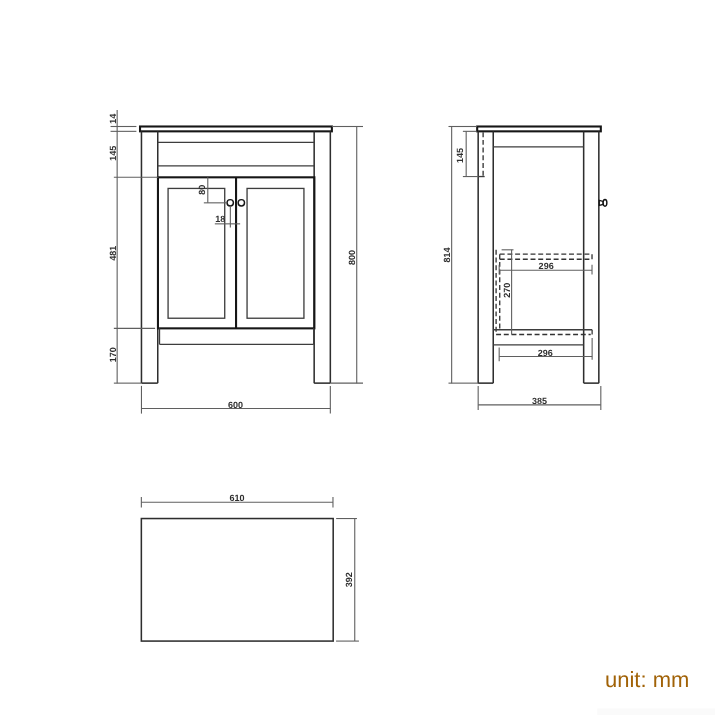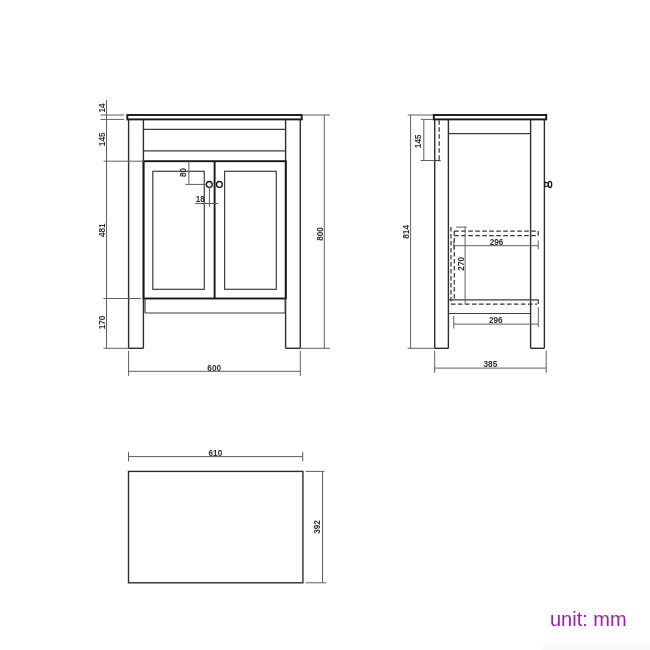--- a/index.html
+++ b/index.html
@@ -196,17 +196,17 @@
 
 <g>
 <line class="dim" x1="322.5" y1="471.4" x2="322.5" y2="582.8"></line>
 <line class="dim" x1="305.6" y1="471.4" x2="324.5" y2="471.4"></line>
 <line class="dim" x1="305.5" y1="582.8" x2="326.3" y2="582.8"></line>
 <text class="t10" transform="translate(320.1,527) rotate(-90)" text-anchor="middle">392</text>
 </g>
 
 </svg>
 
-<div style="position:absolute;left:550px;top:608px;width:99px;font-family:'Liberation Sans',sans-serif;font-size:20px;color:#a21caf;will-change:transform;">unit: mm</div>
+<div style="position:absolute;left:550px;top:608px;width:99px;font-family:'Liberation Sans',sans-serif;font-size:20px;color:#a16207;will-change:transform;">unit: mm</div>
 
 <div style="position:absolute;left:543px;top:644px;width:107px;height:6px;background:#fafafa;"></div>
 
 </div>
 
 </body></html>

